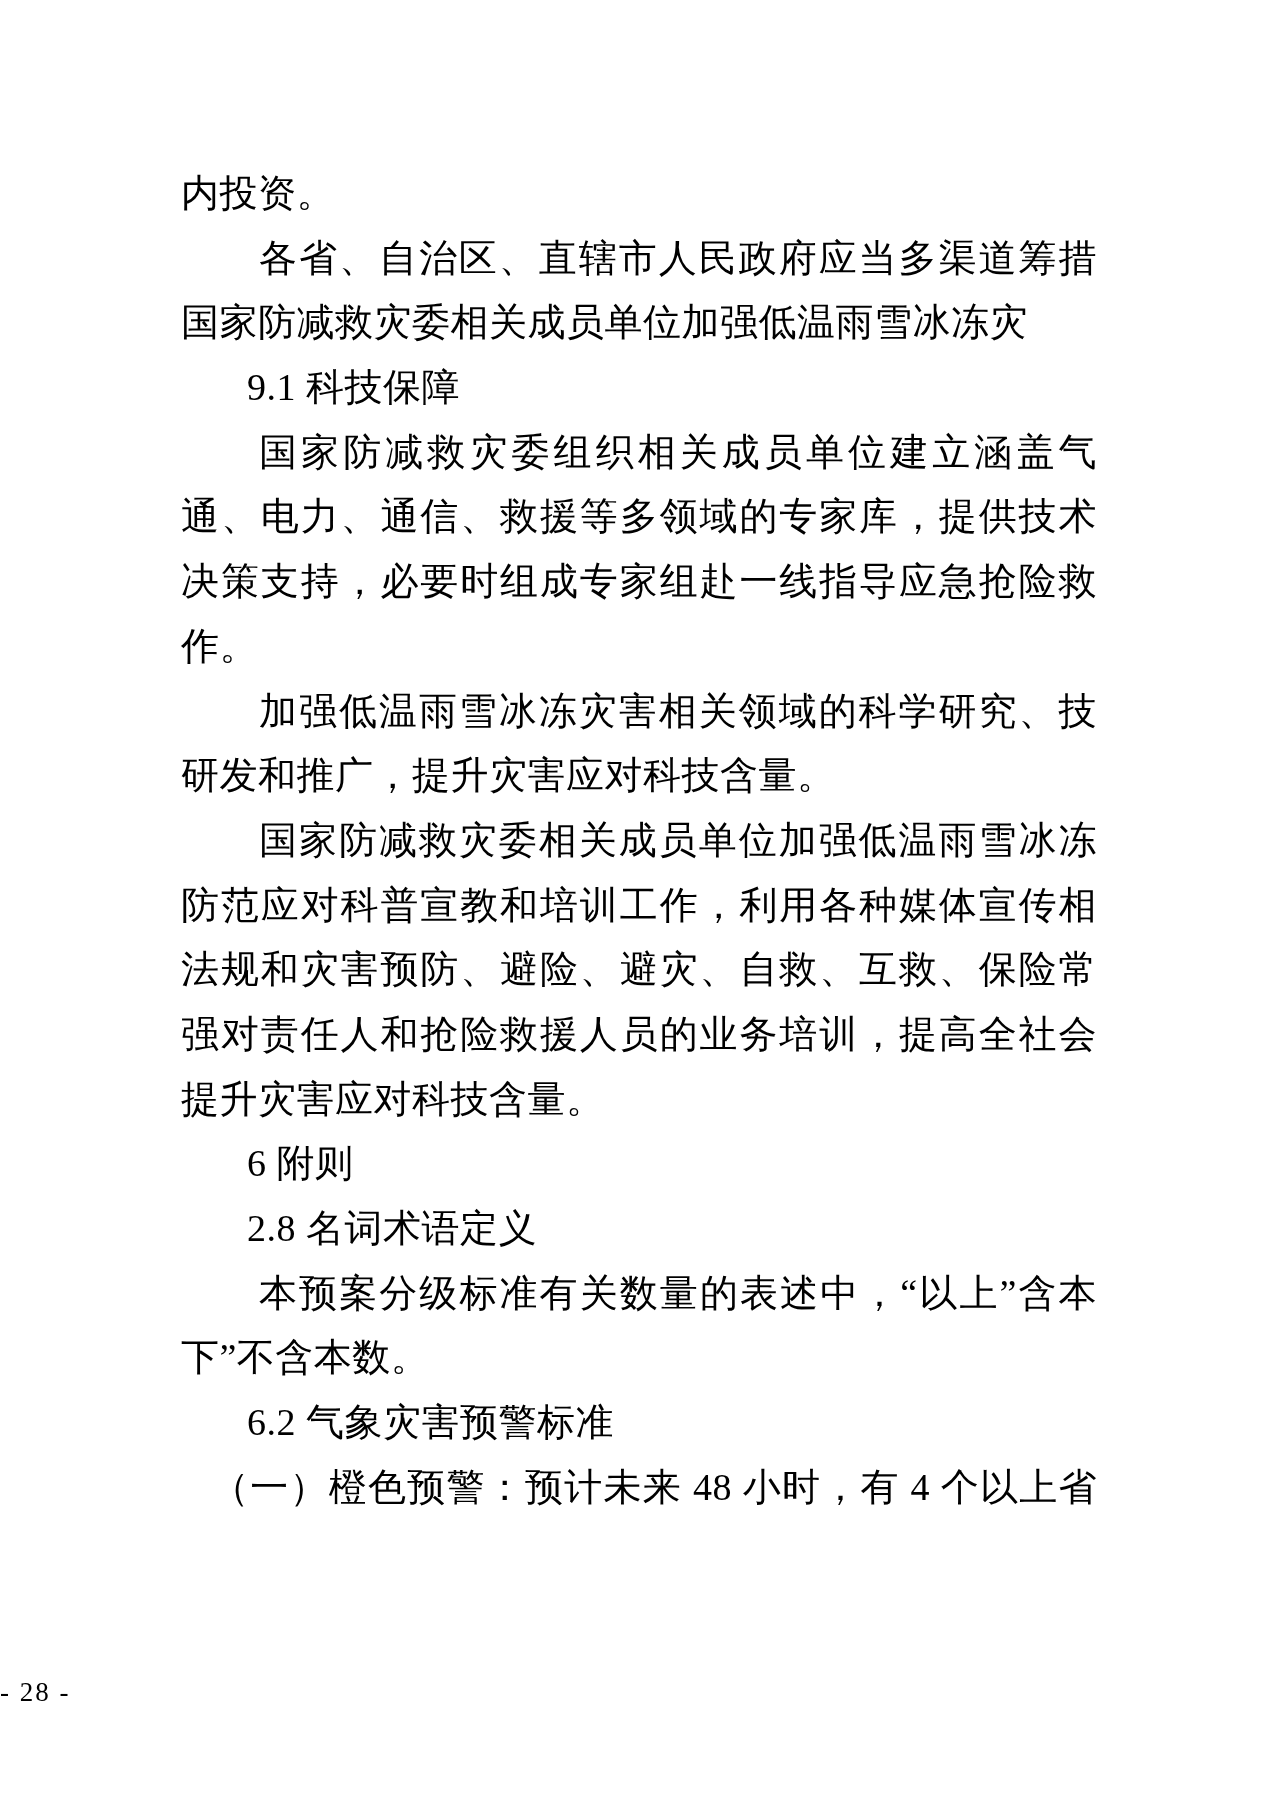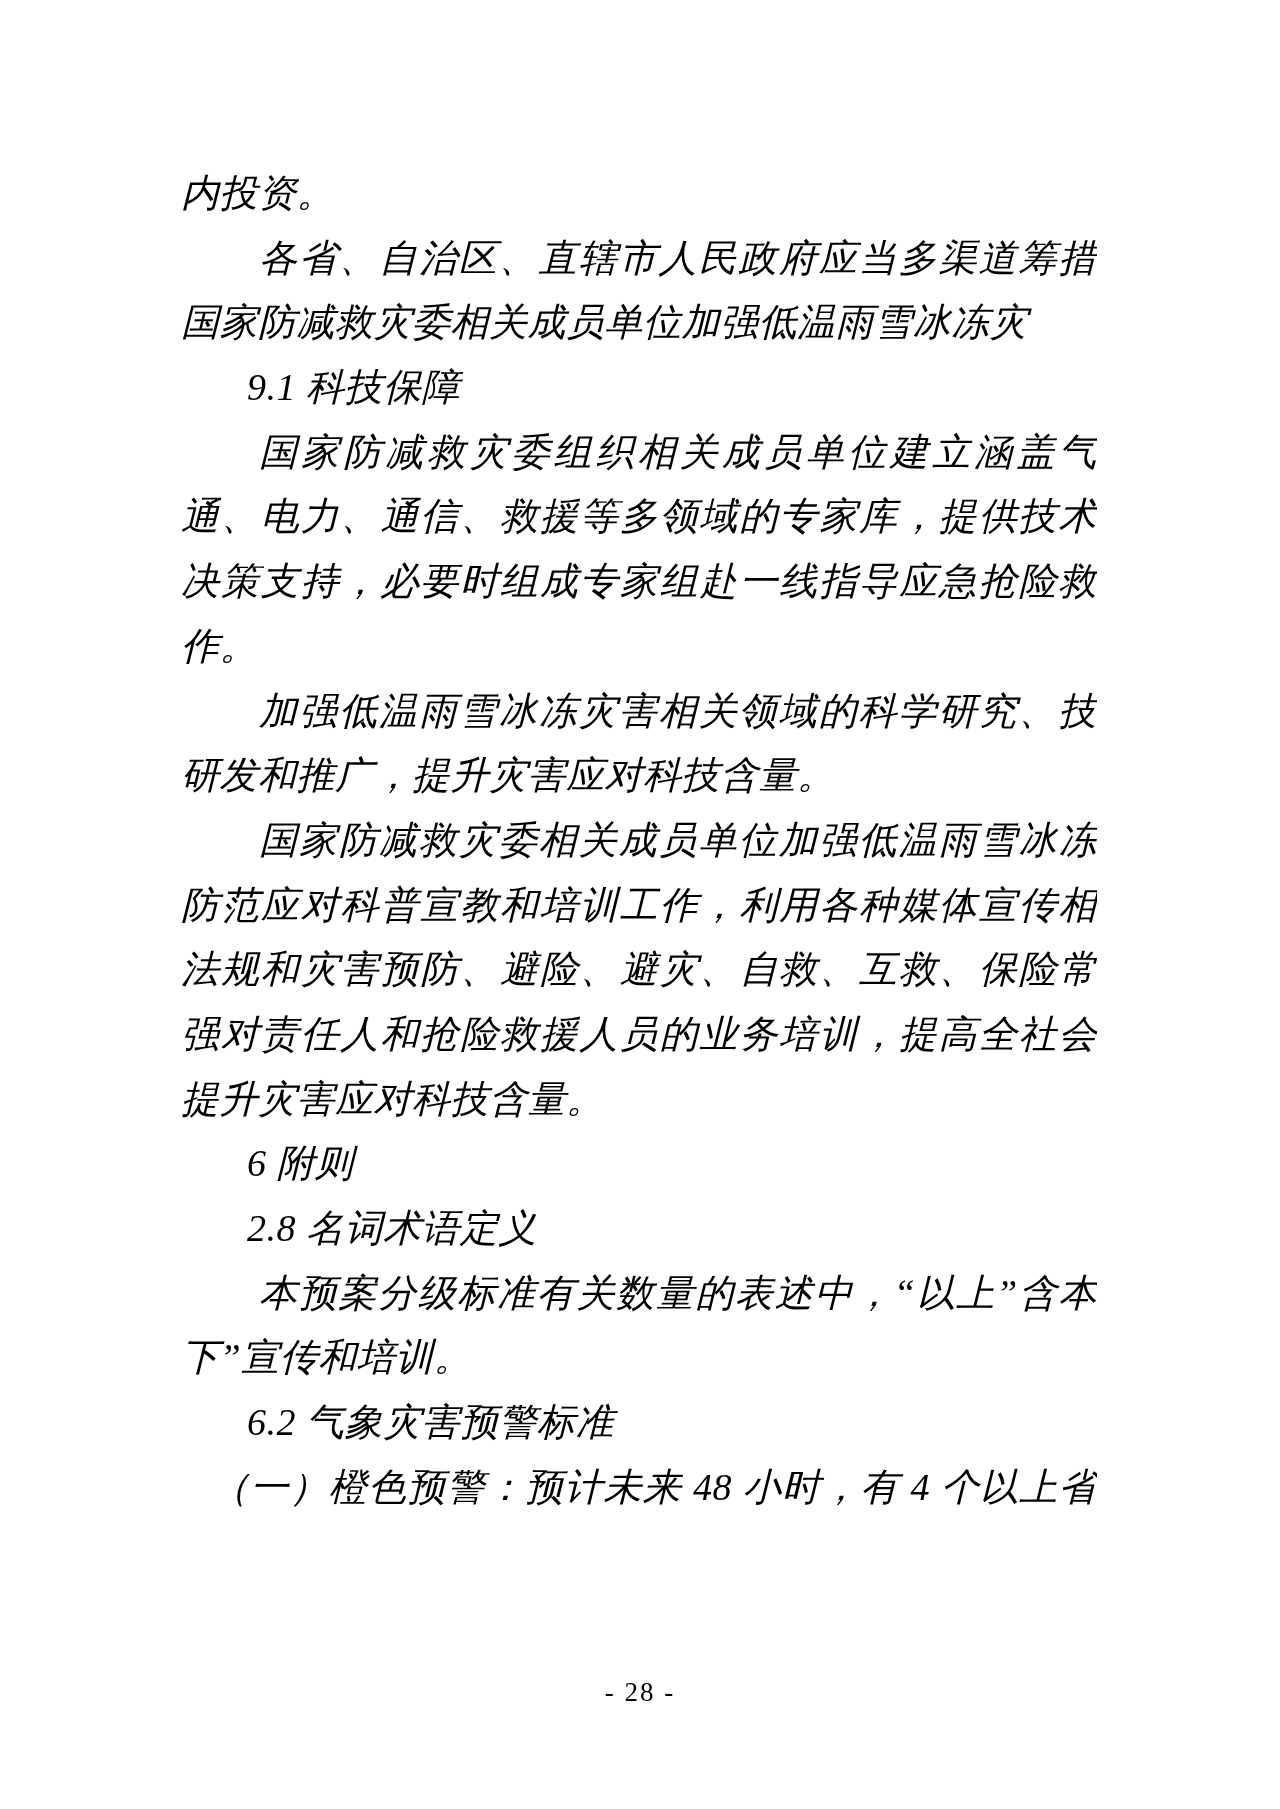--- a/index.html
+++ b/index.html
@@ -13,21 +13,20 @@
     height: 1809px;
     overflow: hidden;
     font-family: "Liberation Serif", serif;
     color: #000000;
   }
   .page-text {
     position: absolute;
     left: 181px;
     top: 161px;
     width: 916px;
-    font-style: italic;
   }
   .line {
     height: 64.7px;
     line-height: 64.7px;
     font-size: 38px;
     overflow: hidden;
     letter-spacing: 0.5px;
   }
   
   .j {
@@ -43,21 +42,21 @@
   
   .ind-num { padding-left: 66px; }
   
   .ind-item { padding-left: 30px; }
 
   .footer {
     position: absolute;
     left: 0;
     right: 0;
     top: 1676px;
-    text-align: center;
+    text-align: left;
     font-size: 27px;
     line-height: 32px;
     letter-spacing: 2px;
   }
 </style>
 </head>
 <body>
 
 <div class="page-text">
   <div class="line flush">内投资。</div>
@@ -71,18 +70,18 @@
   <div class="line j ind">加强低温雨雪冰冻灾害相关领域的科学研究、技术装备</div>
   <div class="line flush">研发和推广，提升灾害应对科技含量。</div>
   <div class="line j ind">国家防减救灾委相关成员单位加强低温雨雪冰冻灾害</div>
   <div class="line j">防范应对科普宣教和培训工作，利用各种媒体宣传相关法律</div>
   <div class="line j">法规和灾害预防、避险、避灾、自救、互救、保险常识，加</div>
   <div class="line j">强对责任人和抢险救援人员的业务培训，提高全社会防灾避</div>
   <div class="line flush">提升灾害应对科技含量。</div>
   <div class="line flush ind-num">6 附则</div>
   <div class="line flush ind-num">2.8 名词术语定义</div>
   <div class="line j ind">本预案分级标准有关数量的表述中，“以上”含本数，“以</div>
-  <div class="line flush">下”宣传和培训。</div>
+  <div class="line flush">下”不含本数。</div>
   <div class="line flush ind-num">6.2 气象灾害预警标准</div>
   <div class="line j ind-item">（一）橙色预警：预计未来 48 小时，有 4 个以上省（区、</div>
 </div>
 
 <div class="footer">- 28 -</div>
 
 </body></html>

